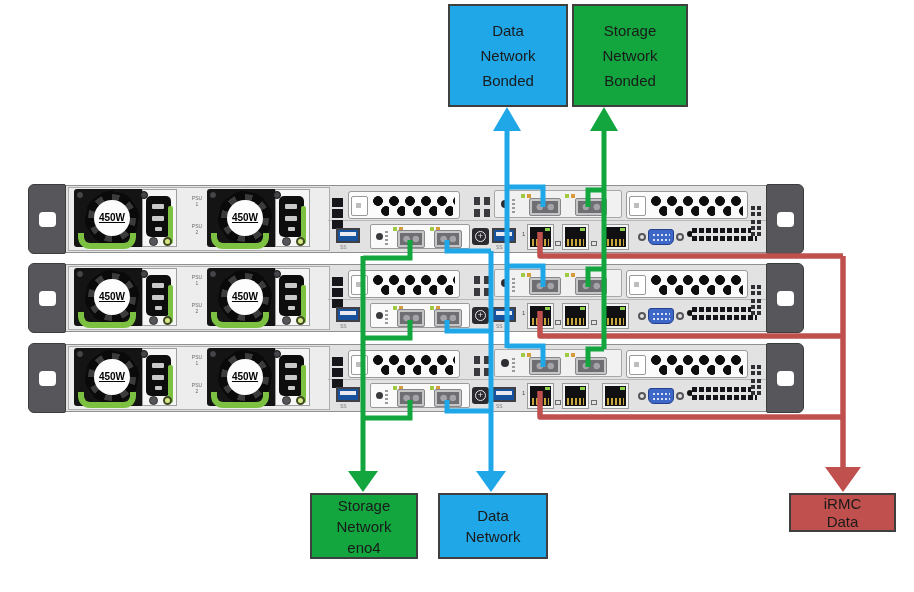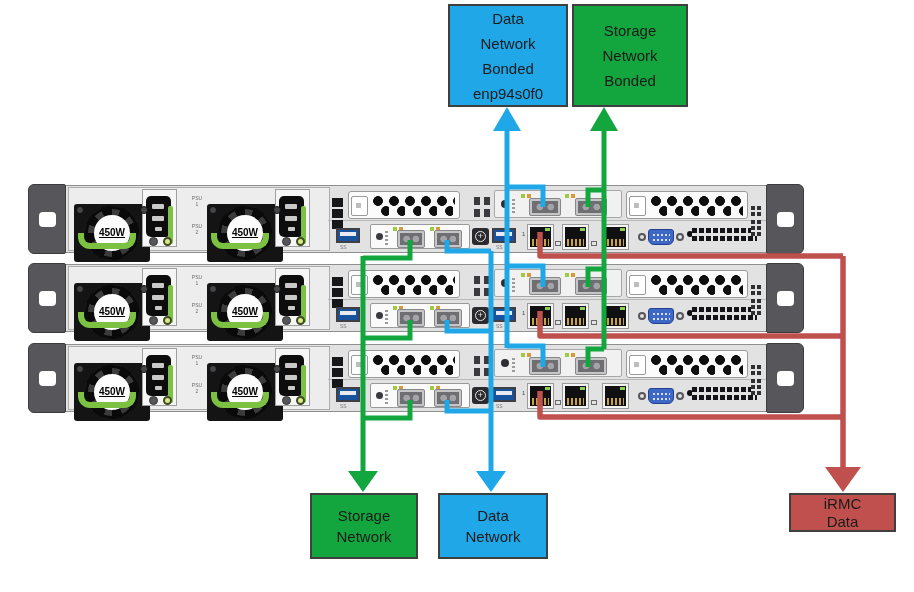--- a/index.html
+++ b/index.html
@@ -23,21 +23,21 @@
   
   .server{position:absolute;left:28px;width:776px;height:70px;}
   .chassis{position:absolute;left:36px;top:1px;width:704px;height:68px;background:#E2E2E2;
            border:1.5px solid #8F8F8F;border-radius:2px;box-sizing:border-box;}
   .ear{position:absolute;top:0;height:70px;background:#57575B;border:1px solid #3C3C3C;box-sizing:border-box;}
   .ear.l{left:0;width:38px;border-radius:6px 2px 2px 6px;}
   .ear.r{left:738px;width:38px;border-radius:2px 6px 6px 2px;}
   .ear .slot{position:absolute;left:10px;top:27px;width:17px;height:15px;background:#FFF;border-radius:4px;}
   .psu-bay{position:absolute;left:40px;top:3px;width:262px;height:64px;background:#EDEDED;
            border:1px solid #ADADAD;box-sizing:border-box;}
-  .fanbox{position:absolute;top:20px;width:76px;height:58px;background:#141414;border-radius:3px;}
+  .fanbox{position:absolute;top:5px;width:76px;height:58px;background:#141414;border-radius:3px;}
   .fan{position:absolute;left:50%;top:50%;width:54px;height:54px;margin:-27px 0 0 -27px;border-radius:50%;
        background:repeating-conic-gradient(#3B3B3B 0 20deg,#0A0A0A 20deg 45deg);}
   .fan::after{content:"";position:absolute;inset:0;border-radius:50%;box-shadow:inset 0 0 0 3px #0A0A0A;}
   .watt{position:absolute;left:50%;top:50%;transform:translate(-50%,-50%);width:36px;height:36px;border-radius:50%;
         background:#FDFDFD;color:#000;font-size:10px;font-weight:bold;line-height:36px;text-align:center;
         text-decoration:underline;z-index:2;}
   .screw{position:absolute;width:6px;height:6px;border-radius:50%;background:#46464A;border:1px solid #111;z-index:2;}
   .handle{position:absolute;top:49px;width:58px;height:16px;border:6px solid var(--c-psu);border-top:none;
           border-radius:0 0 12px 12px;box-sizing:border-box;z-index:3;}
   .inlet{position:absolute;top:5px;width:35px;height:58px;background:#F6F6F6;border:1px solid #9F9F9F;box-sizing:border-box;}
@@ -118,30 +118,30 @@
 </style>
 </head>
 <body>
 
 <div class="stage" style="--c-blue: #1FA7E8; --c-green: #13A53E; --c-red: #C0504D; --c-psu: #7CC142;">
 
   <div class="netbox box-top bg-blue" id="box-data-bonded">
     <div class="ln">Data</div>
     <div class="ln">Network</div>
     <div class="ln">Bonded</div>
-    <div class="ln">enp94s0f0</div>
   </div>
   <div class="netbox box-top bg-green" id="box-storage-bonded">
     <div class="ln">Storage</div>
     <div class="ln">Network</div>
     <div class="ln">Bonded</div>
   </div>
   <div class="netbox box-bot bg-green" id="box-eno4">
     <div class="ln">Storage</div>
     <div class="ln">Network</div>
+    <div class="ln">eno4</div>
   </div>
   <div class="netbox box-bot bg-blue" id="box-eno3">
     <div class="ln">Data</div>
     <div class="ln">Network</div>
   </div>
   <div class="netbox box-irmc bg-red" id="box-irmc">
     <div class="ln">iRMC</div>
     <div class="ln">Data</div>
   </div>
 

